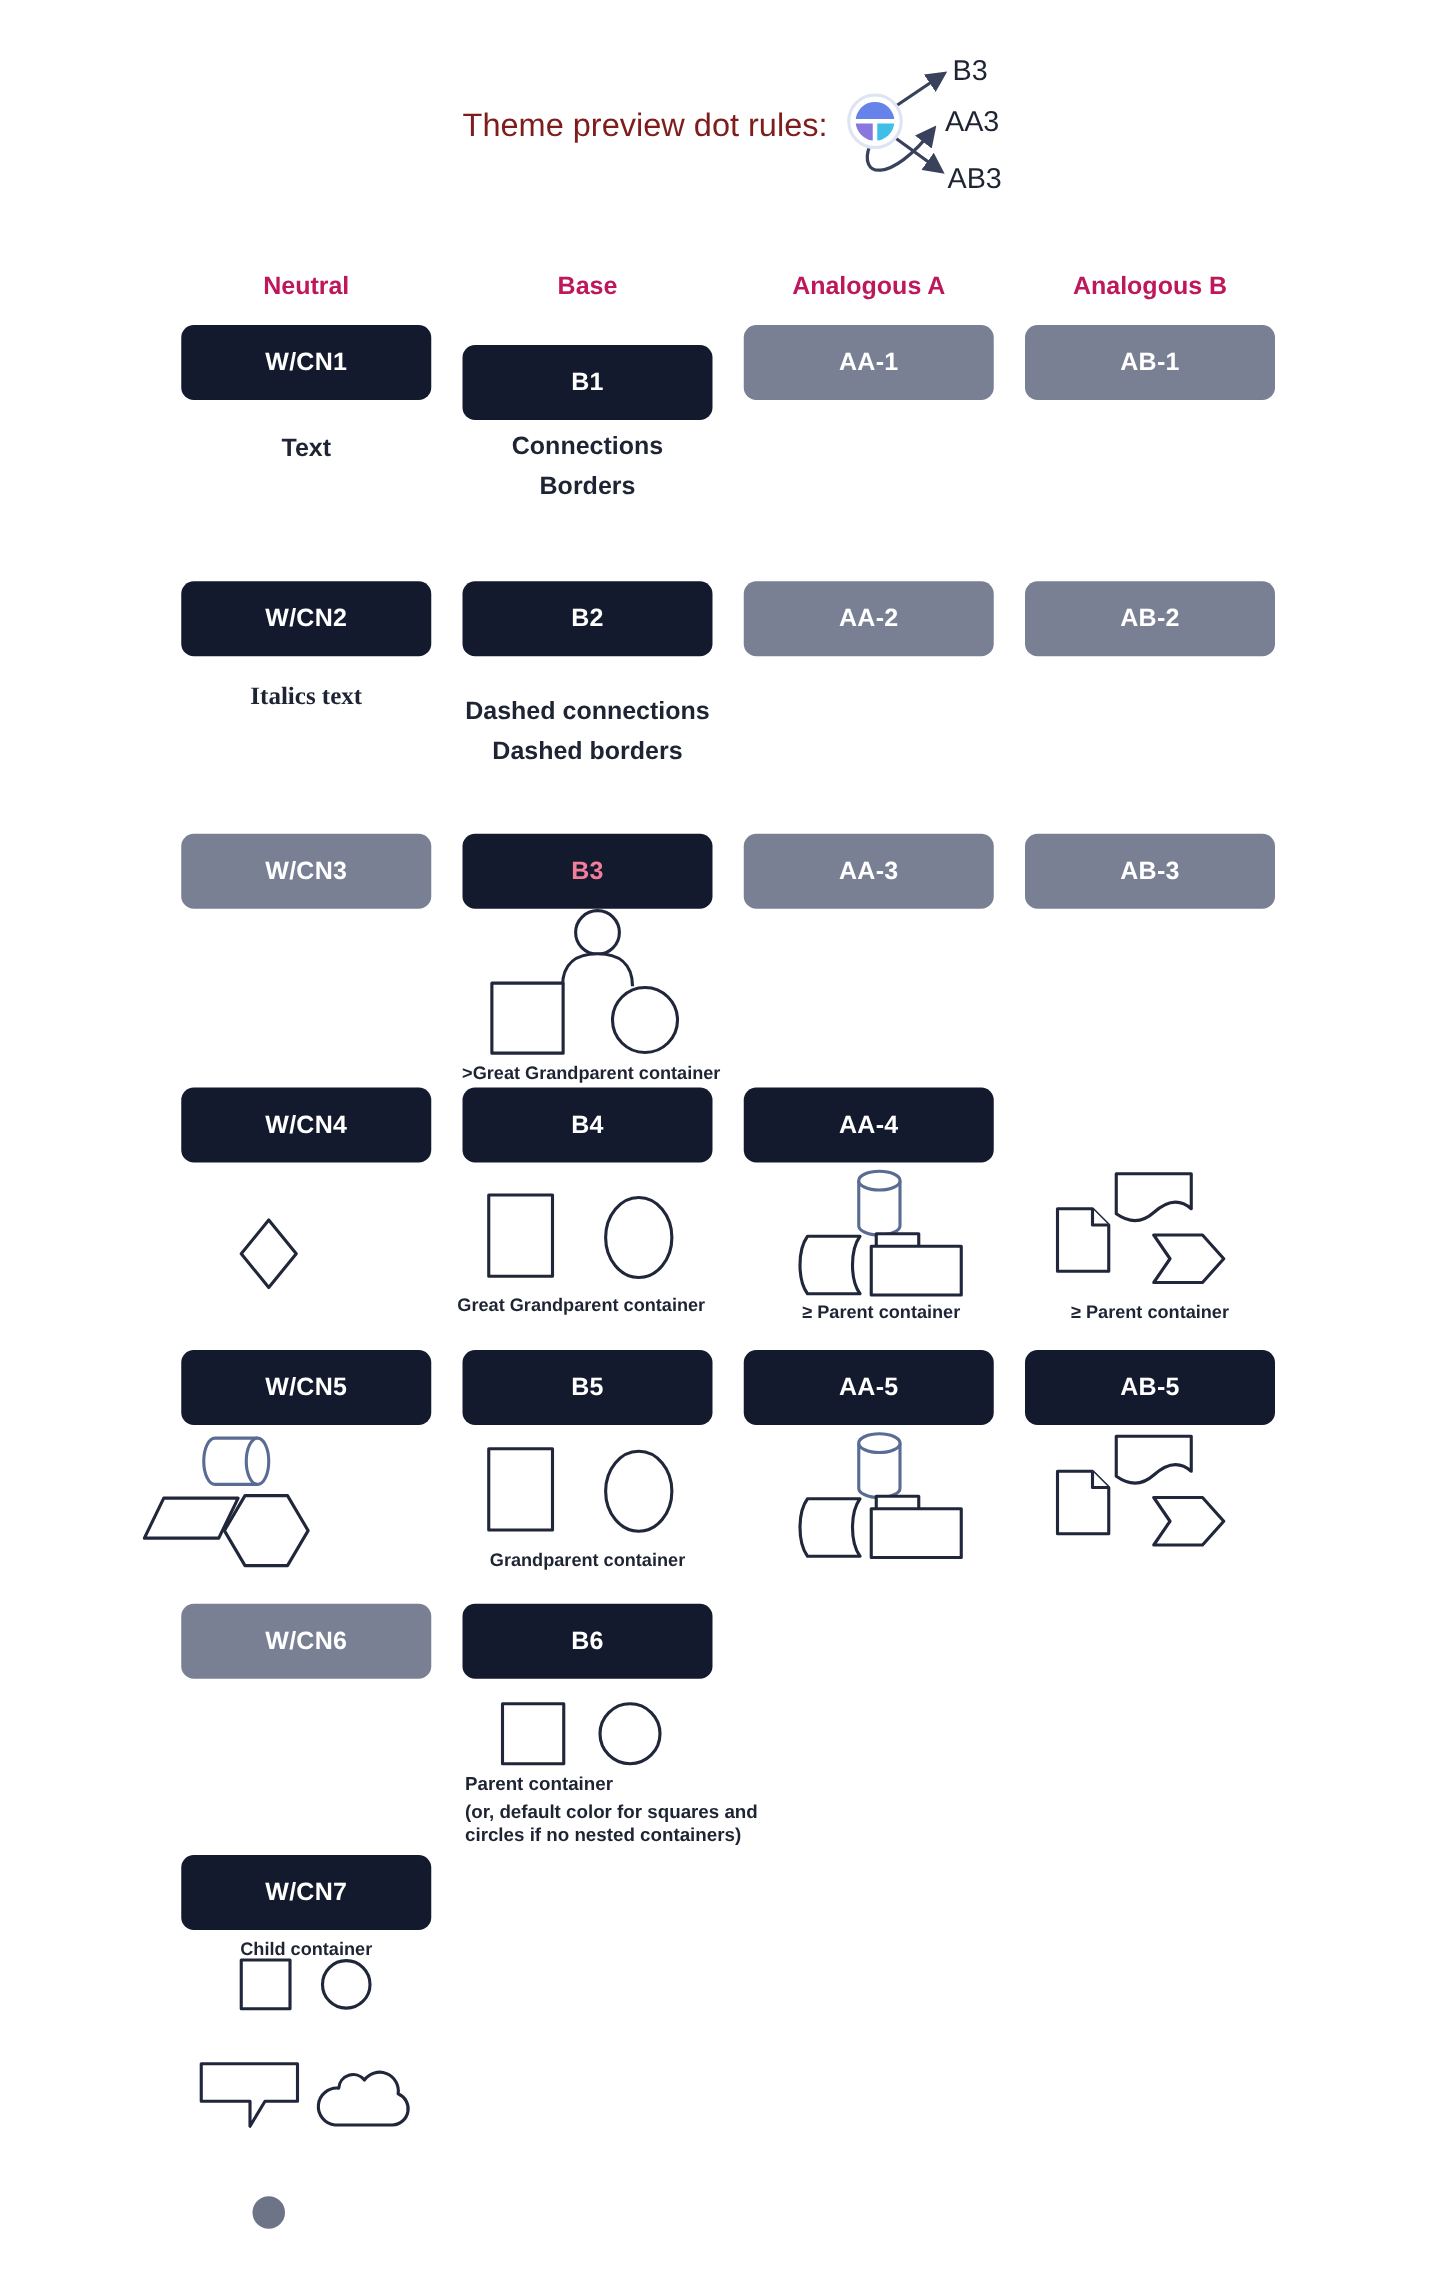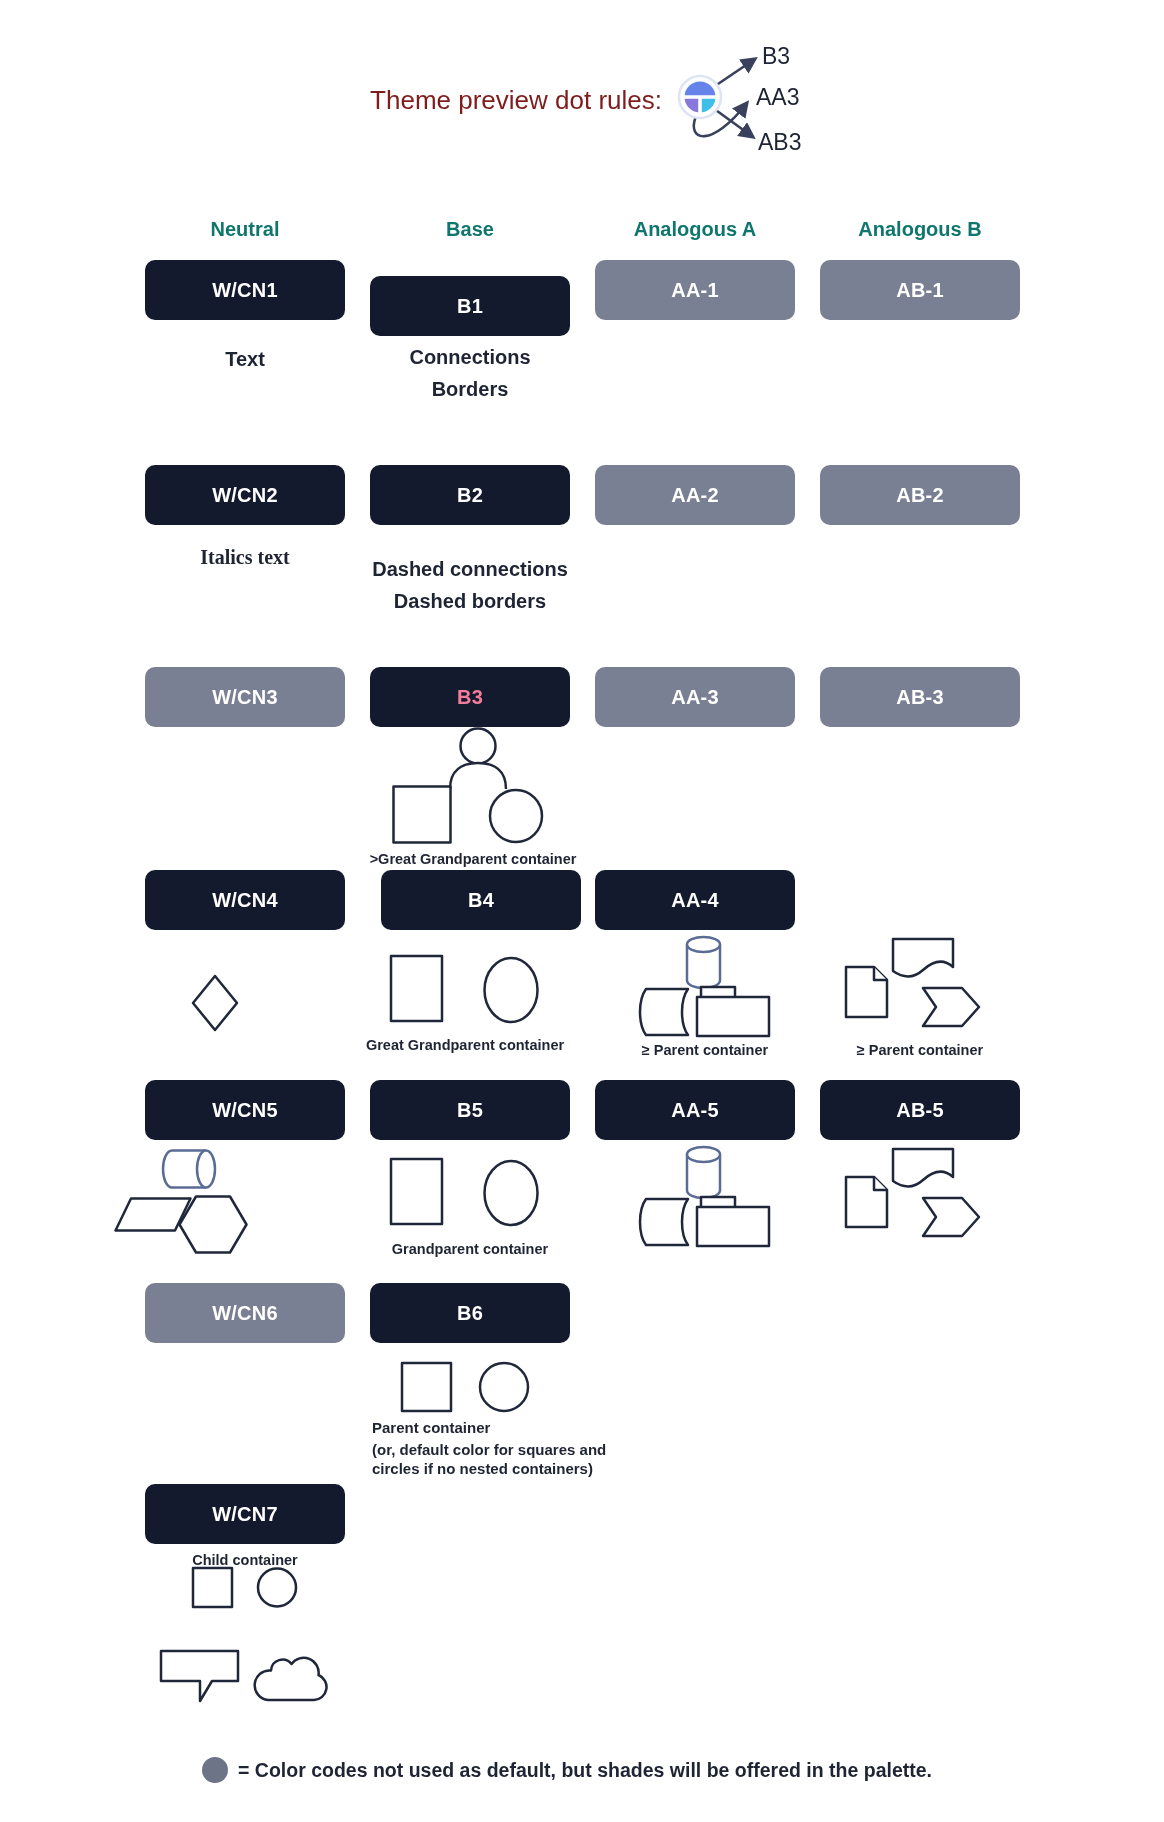--- a/index.html
+++ b/index.html
@@ -1,21 +1,21 @@
 <!DOCTYPE html>
 <html style="--dark: #141A2E; --gray: #7A8094; --legend: #6E7488;"><head>
 <meta charset="utf-8">
 <style>
   html,body{margin:0;padding:0;background:#fff;}
   #canvas{position:relative;width:1164px;height:1822px;background:#fff;overflow:hidden;
           font-family:"Liberation Sans","DejaVu Sans",sans-serif;color:#1E2433;}
   .abs{position:absolute;}
   .title{font-size:26px;font-weight:500;line-height:32px;text-align:right;color:#7f1d1d;}
   .dot-label{font-size:23px;font-weight:400;color:#1E2433;line-height:24px;}
-  .col-head{width:200px;text-align:center;font-size:20px;font-weight:700;color:#0f766e;}
+  .col-head{width:200px;text-align:center;font-size:20px;font-weight:700;color:#be185d;}
   .swatch{width:200px;height:60px;border-radius:10px;display:flex;align-items:center;justify-content:center;
           font-size:20px;font-weight:700;color:#FFFFFF;letter-spacing:.2px;}
   .sw-dark{background:var(--dark,#141A2E);}
   .sw-gray{background:var(--gray,#7A8094);}
   .ann{position:absolute;font-weight:700;color:#1E2433;text-align:center;}
   .ann-lg{font-size:20px;line-height:26px;width:200px;}
   .ann-md{font-size:20px;line-height:26px;width:260px;}
   .ann-sm{font-size:14.5px;line-height:18px;width:300px;}
   .ann-left{text-align:left;font-size:15px;line-height:19px;width:260px;}
   .shape{stroke:#20273B;stroke-width:2.5;fill:#FFFFFF;stroke-linejoin:round;}
@@ -92,21 +92,21 @@
     <g>
       <circle class="shape" cx="88" cy="19" r="17.5"></circle>
       <path class="shape" d="M60,62 C60,43 72,36 88,36 C104,36 116,43 116,62"></path>
     </g>
     <rect class="shape" x="3.5" y="59.5" width="57" height="56"></rect>
     <circle class="shape" cx="126" cy="89" r="26"></circle>
   </svg>
   <div class="ann ann-sm" style="left:323px;top:850px;">&gt;Great Grandparent container</div>
 
   <div class="abs swatch sw-dark" style="left:145px;top:870px;">W/CN4</div>
-  <div class="abs swatch sw-dark" style="left:370px;top:870px;margin-left:11px;">B4</div>
+  <div class="abs swatch sw-dark" style="left:370px;top:870px;">B4</div>
   <div class="abs swatch sw-dark" style="left:595px;top:870px;">AA-4</div>
 
   <svg class="abs" style="left:191px;top:974px;" width="48" height="58" viewBox="0 0 48 58">
     <polygon class="shape" points="24,2 46,29 24,56 2,29"></polygon>
   </svg>
 
   <svg class="abs" style="left:389px;top:953px;" width="155" height="72" viewBox="0 0 155 72">
     <rect class="shape" x="2" y="3" width="51" height="65"></rect>
     <ellipse class="shape" cx="122" cy="37" rx="26.5" ry="32"></ellipse>
   </svg>
@@ -177,15 +177,14 @@
   <svg class="abs" style="left:191px;top:1566px;" width="110" height="44" viewBox="0 0 110 44">
     <rect class="shape" x="2" y="2" width="39" height="39"></rect>
     <circle class="shape" cx="86" cy="21.5" r="19"></circle>
   </svg>
   <svg class="abs" style="left:158px;top:1648px;" width="180" height="56" viewBox="0 0 180 56">
     <path class="shape" d="M3,3 H80 V33 H54 L42,53 V33 H3 Z"></path>
     <path class="shape" d="M110,52 h46 a13,13 0 0 0 4.5,-25 a15,15 0 0 0 -27,-11 a11.5,11.5 0 0 0 -20.5,6.5 a13.5,13.5 0 0 0 -3,29.5 z"></path>
   </svg>
 
   <div class="abs legend-dot" style="left:202px;top:1757px;"></div>
-  <div class="abs legend-text" style="left:238px;top:1757px;">= Color codes not used as default, but shades will be offered in the palette.</div>
 
 </div>
 
 </body></html>

